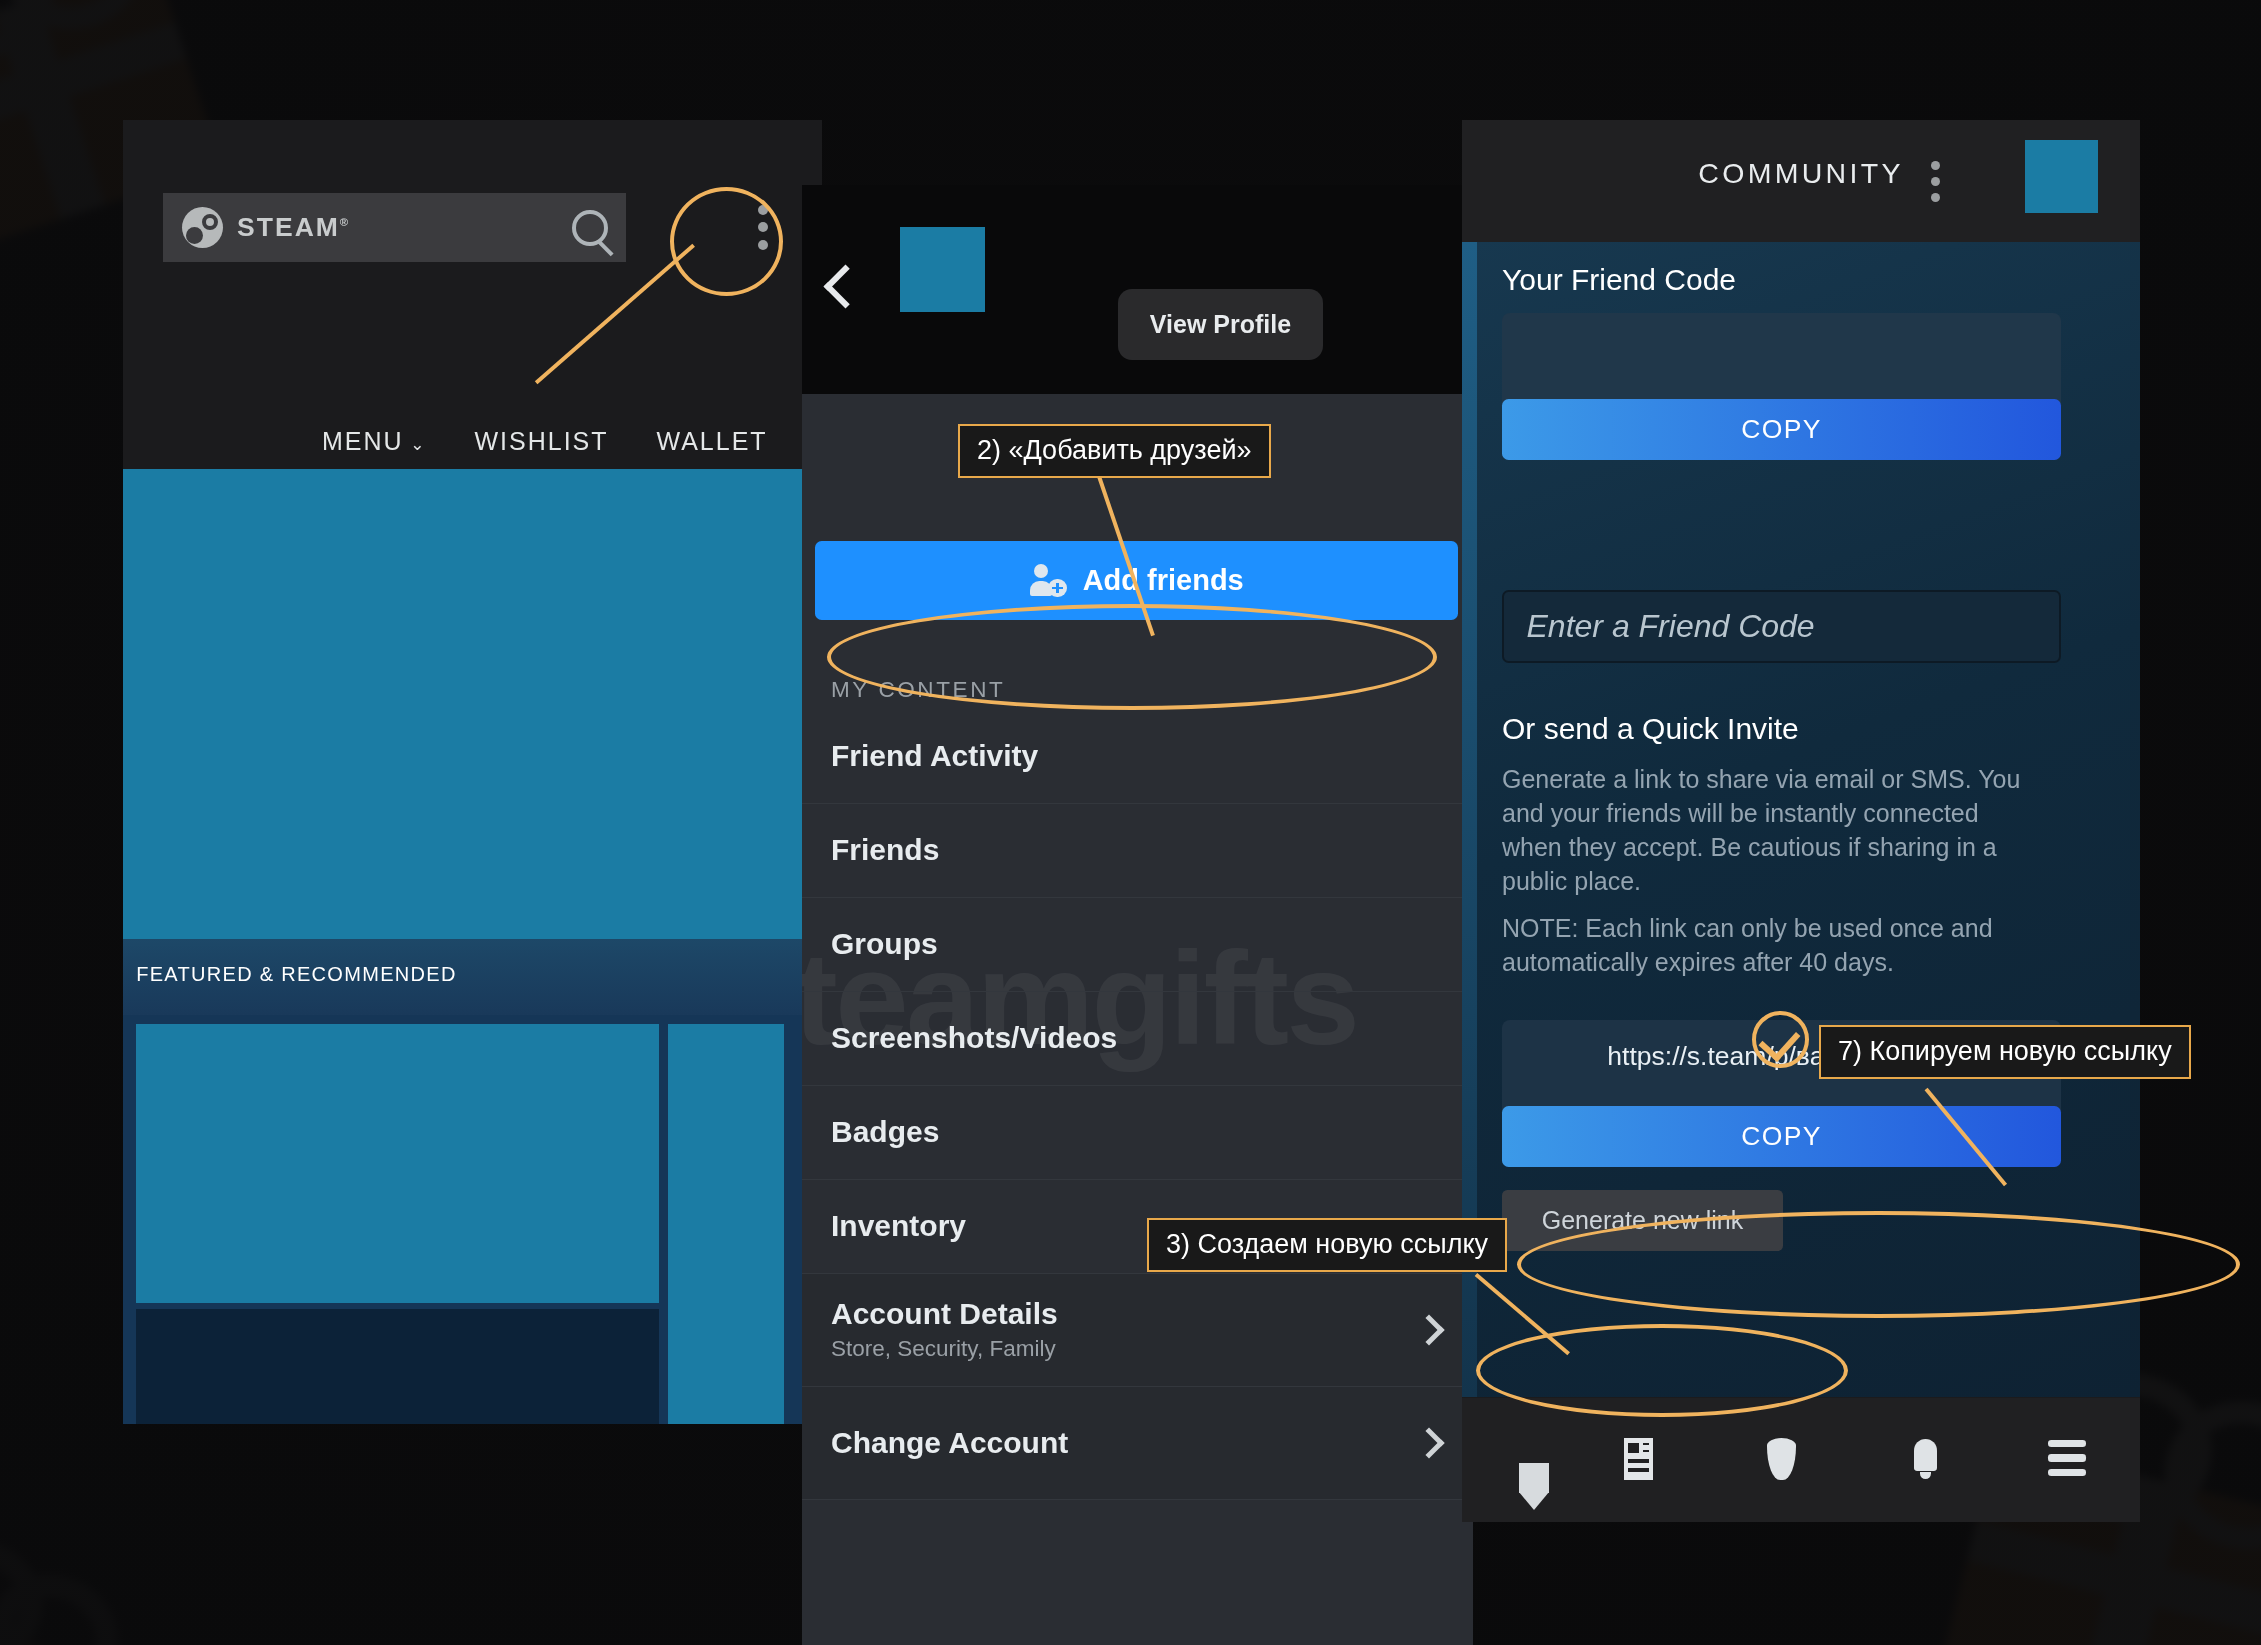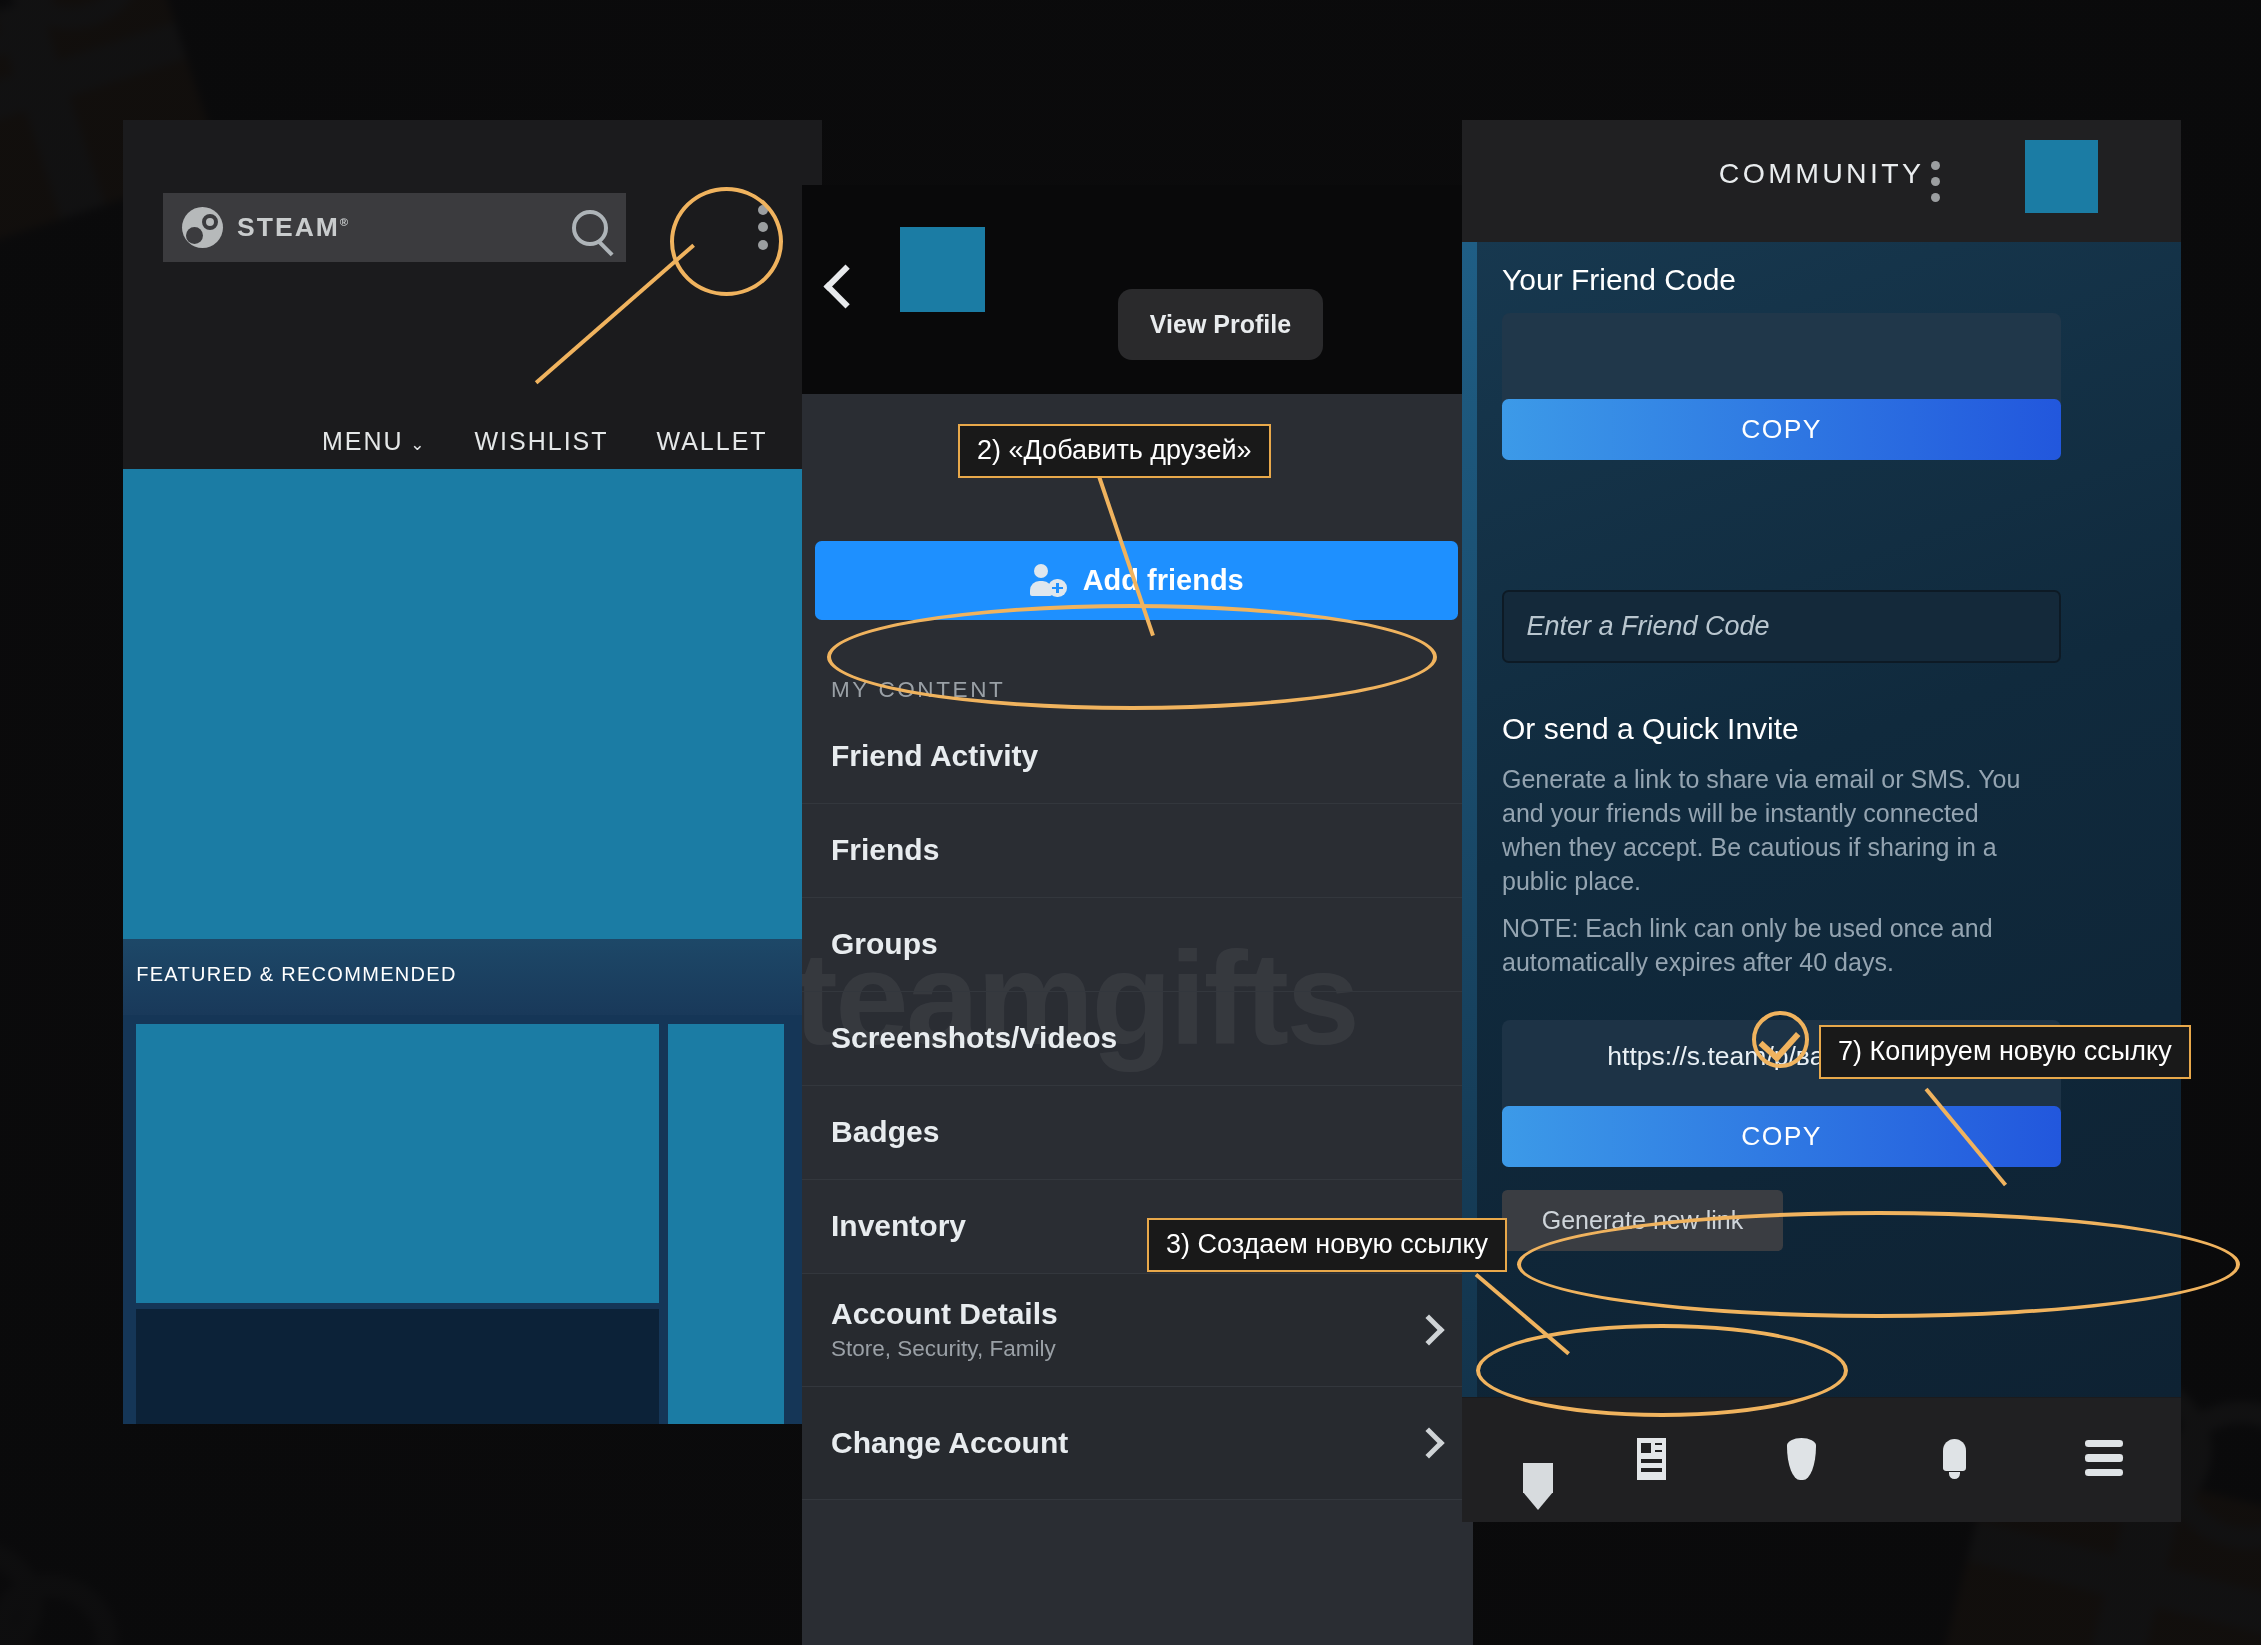--- a/index.html
+++ b/index.html
@@ -90,42 +90,42 @@
   #mid-list{position:absolute;left:0;top:463px;width:100%;}
   #mid-section-label{color:#9aa0a6;font-size:22.5px;letter-spacing:2.6px;padding:29px 0 6.6px 29px;}
   .mid-row{height:94px;display:flex;align-items:center;padding:0 29px;box-sizing:border-box;
       border-bottom:1.3px solid #33373d;color:#e8ecef;font-size:30px;font-weight:bold;position:relative;}
   .mid-row.sub{height:113px;background:#272a2f;flex-direction:column;align-items:flex-start;justify-content:center;}
   .mid-row .subtext{font-size:22.5px;font-weight:normal;color:#9aa0a6;margin-top:5.3px;}
   .row-chev{position:absolute;right:33px;top:50%;width:17px;height:17px;border-right:5.3px solid #cfd3d6;
       border-top:5.3px solid #cfd3d6;transform:translateY(-50%) rotate(45deg);}
 
   
-  #panel-right{left:1462px;top:120px;width:678px;height:1402px;background:#1b1b1d;padding-left:41px;}
+  #panel-right{left:1462px;top:120px;width:678px;height:1402px;background:#1b1b1d;}
   #right-top{position:absolute;left:0;top:0;width:100%;height:122px;background:#202022;}
   #right-title{position:absolute;left:0;top:37px;width:100%;text-align:center;color:#e9ecee;
       font-size:28.5px;letter-spacing:3.3px;}
   #right-kebab{position:absolute;left:469px;top:41px;}
   #right-kebab .kebab-dot{width:9.3px;height:9.3px;margin-bottom:6.6px;}
   #right-avatar{position:absolute;left:563px;top:20px;width:73px;height:73px;background:#1b7ca4;}
 
   #right-body{position:absolute;left:0;top:122px;width:100%;height:1155px;
       background:linear-gradient(160deg,#17384f 0%,#102a3d 45%,#0e2233 100%);}
   #right-body:before{content:"";position:absolute;left:0;top:0;width:14.6px;height:100%;
       background:linear-gradient(180deg,#1f5e85,#13344c);}
 
   #fc-title{position:absolute;left:40px;top:21px;color:#ffffff;font-size:30px;}
   #fc-card{position:absolute;left:40px;top:71px;width:559px;height:147px;background:#20374a;border-radius:8px;}
   #fc-copy{position:absolute;left:0;bottom:0;width:100%;height:61px;border-radius:6.6px;
       background:linear-gradient(90deg,#3c9ae8,#2257dd);display:flex;align-items:center;justify-content:center;
       color:#ffffff;font-size:26.5px;letter-spacing:1.3px;}
   #fc-desc{position:absolute;left:40px;top:245px;width:523px;color:#aebdc7;font-size:26px;line-height:35px;}
   #fc-input{position:absolute;left:40px;top:348px;width:559px;height:73px;box-sizing:border-box;
       background:#14293a;border:2.6px solid #0d1a25;border-radius:6.6px;display:flex;align-items:center;padding:0 22.5px;}
-  #fc-input-ph{color:#b9c6cf;font-size:27px;font-style:italic;}
+  #fc-input-ph{color:#b9c6cf;font-size:32px;font-style:italic;}
 
   #qi-title{position:absolute;left:40px;top:470px;color:#ffffff;font-size:30px;}
   #qi-desc{position:absolute;left:40px;top:520px;width:530px;color:#94a4b1;font-size:25px;line-height:34px;}
   #qi-note{position:absolute;left:40px;top:669px;width:530px;color:#94a4b1;font-size:25px;line-height:34px;}
   #qi-linkcard{position:absolute;left:40px;top:778px;width:559px;height:147px;background:#1d3346;border-radius:8px;}
   #qi-link{position:absolute;left:0;top:21px;width:100%;text-align:center;color:#e9f0f5;font-size:26.5px;}
   #qi-copy{position:absolute;left:0;bottom:0;width:100%;height:61px;border-radius:6.6px;
       background:linear-gradient(90deg,#3c9ae8,#2257dd);display:flex;align-items:center;justify-content:center;
       color:#ffffff;font-size:26.5px;letter-spacing:1.3px;}
   #qi-gen{position:absolute;left:40px;top:948px;width:281px;height:61px;background:#3a3d42;border-radius:5.3px;

